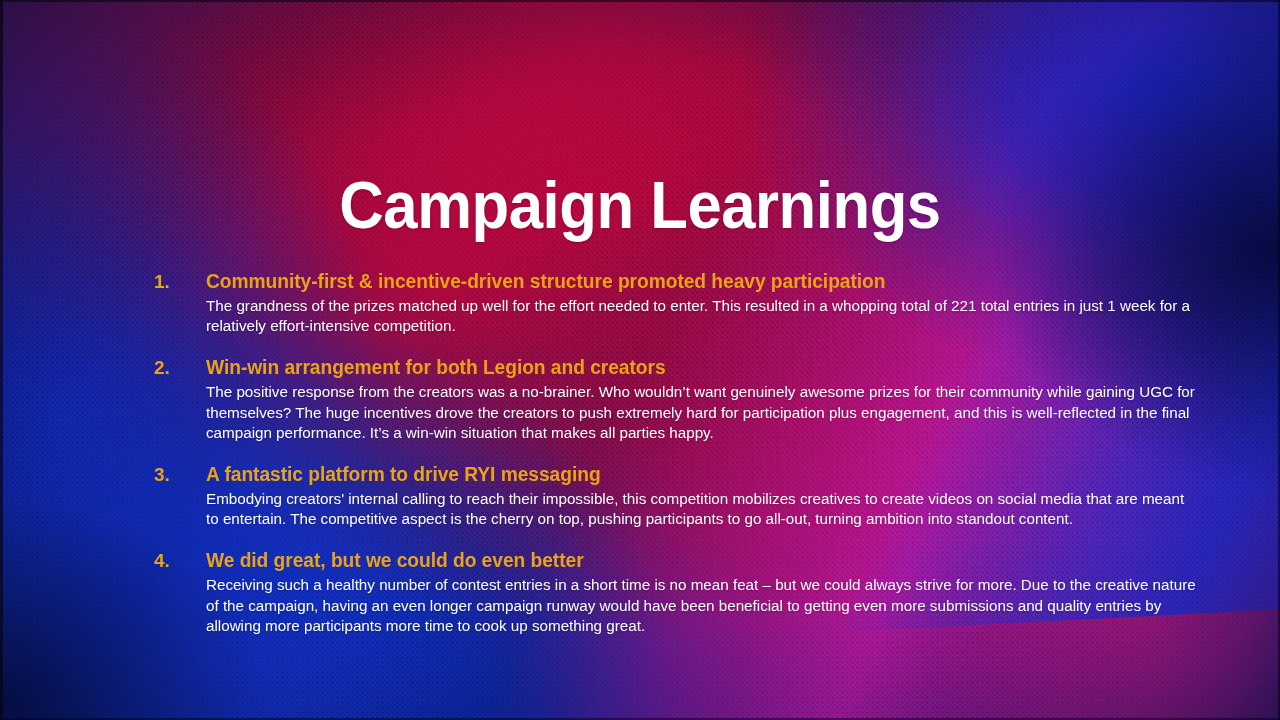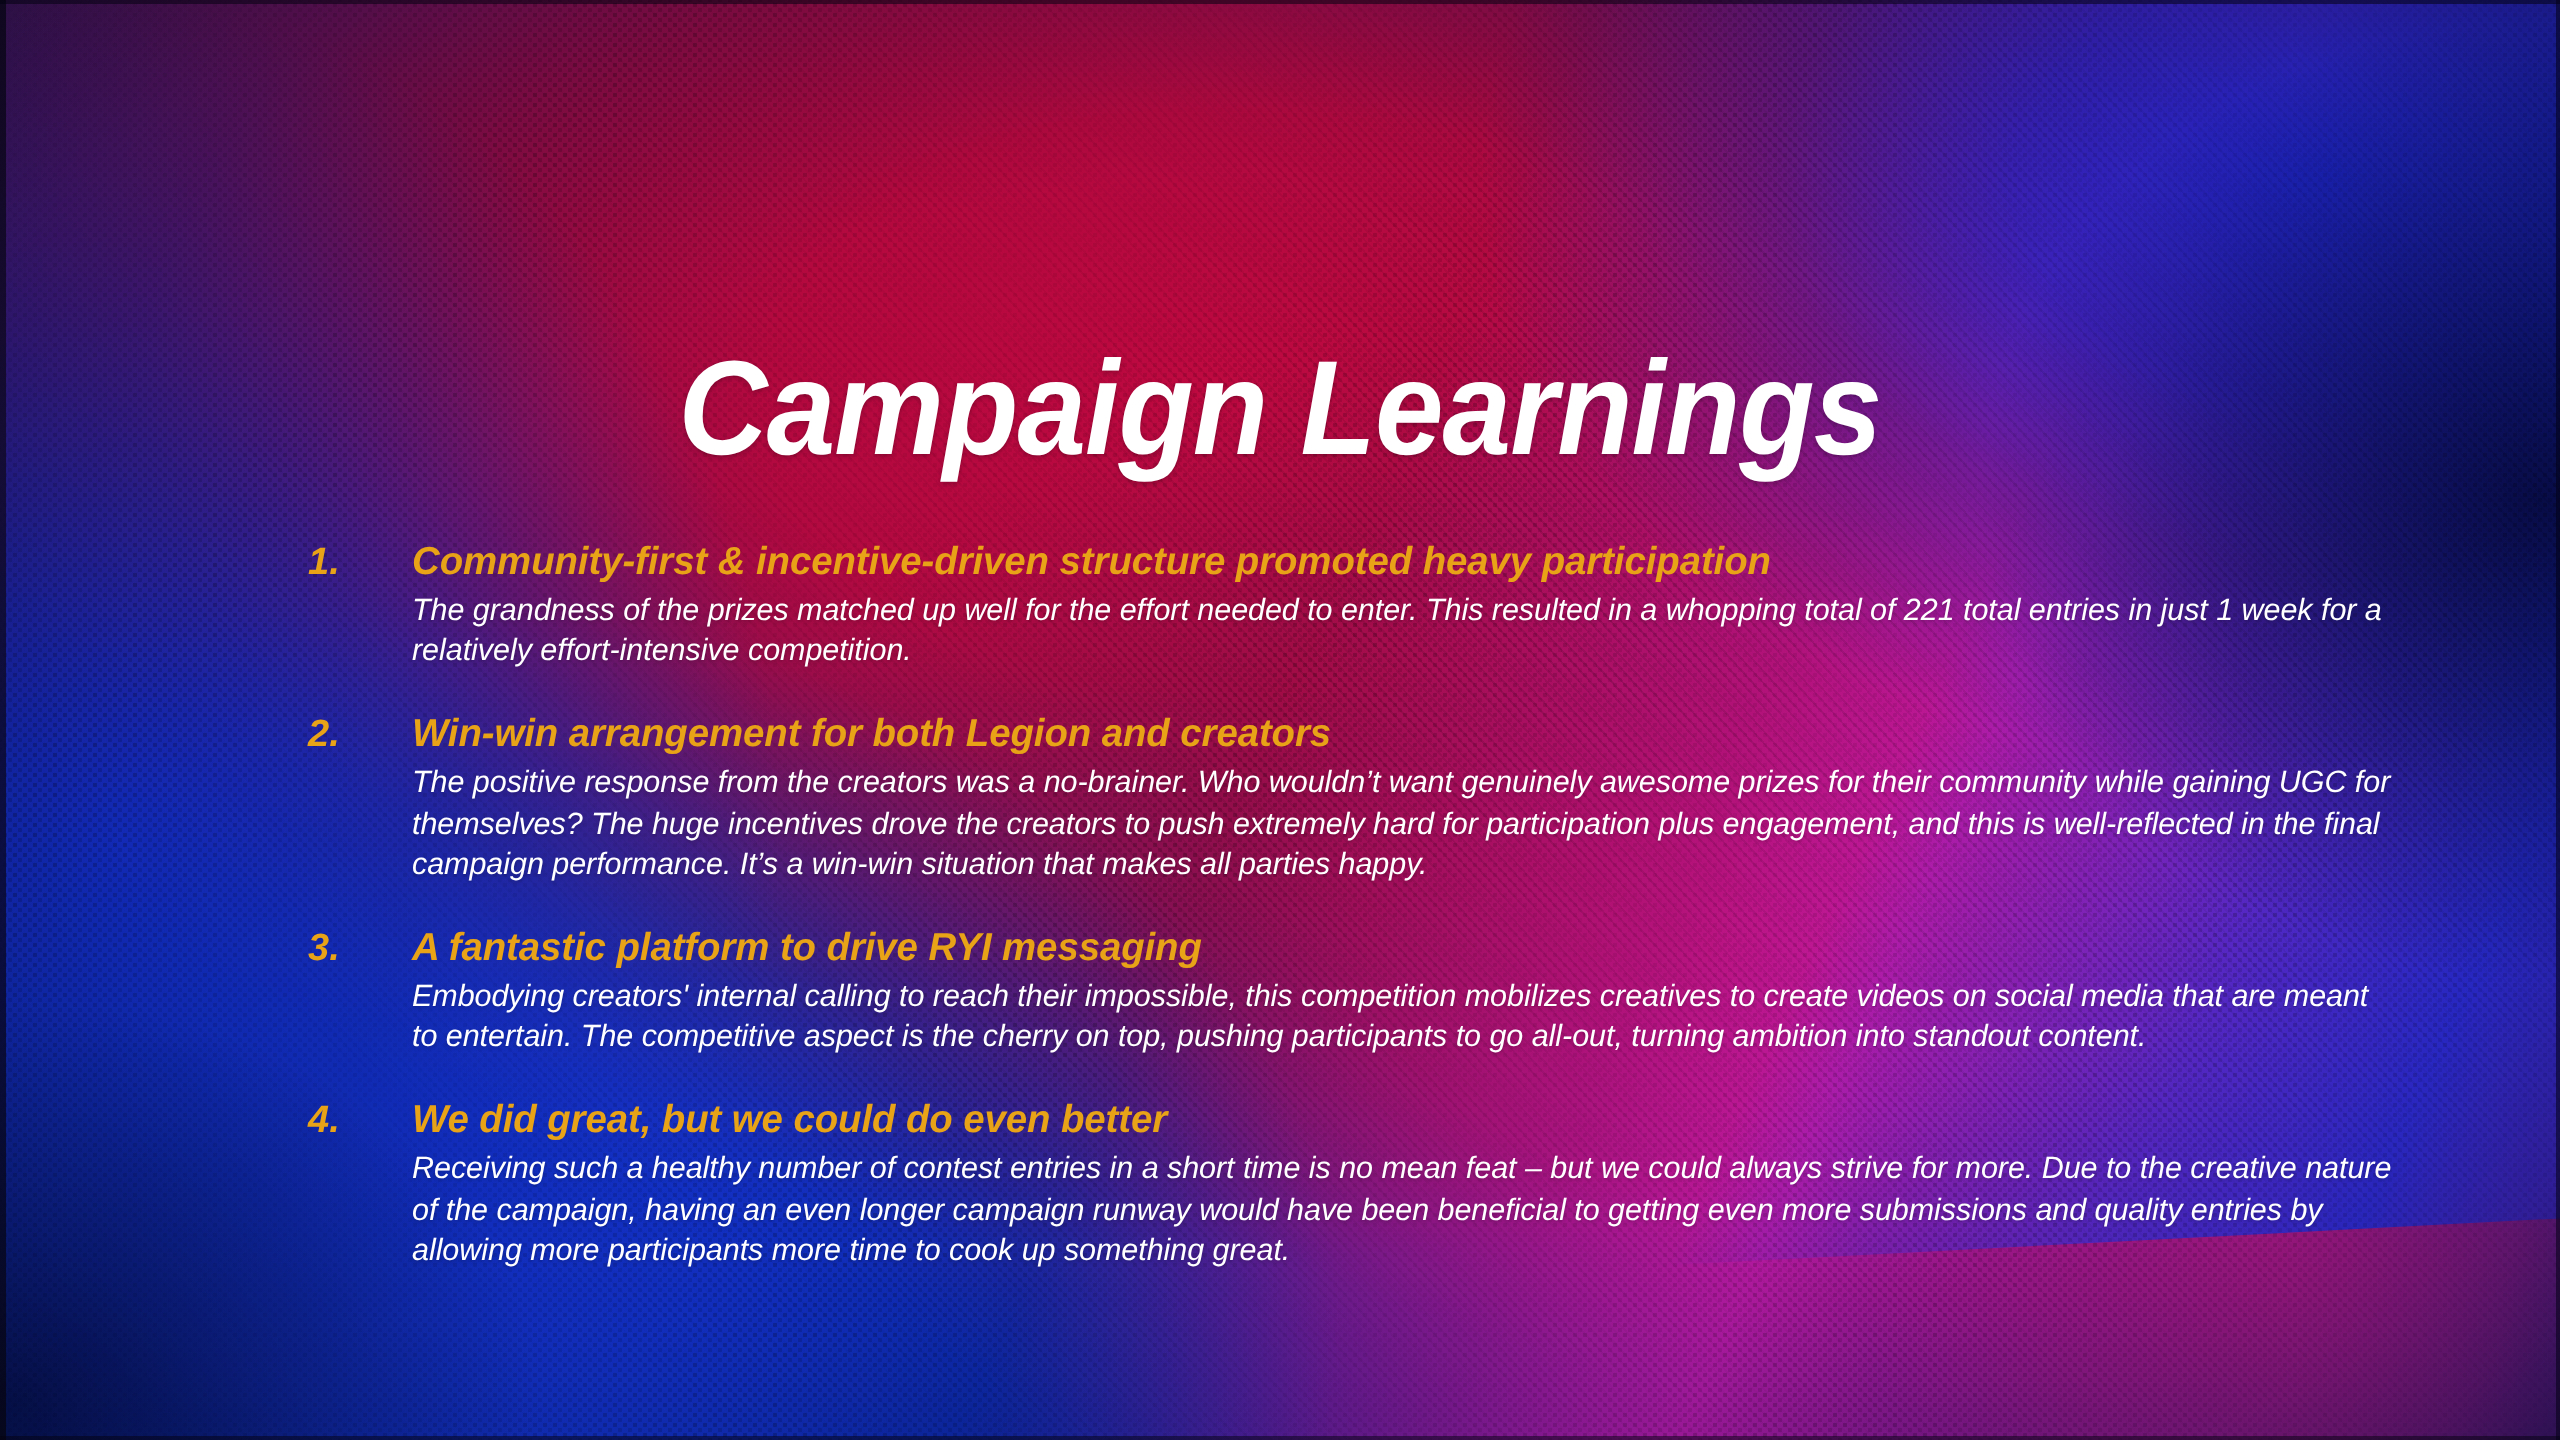--- a/index.html
+++ b/index.html
@@ -222,21 +222,20 @@
     position: absolute;
     top: 0; right: 0;
     width: 2px; height: 720px;
     background: rgba(4,2,20,0.55);
   }
 
   
   #content {
     position: absolute;
     inset: 0;
-    font-style: italic;
   }
 
   .slide-title {
     position: absolute;
     top: 126px;
     left: 0;
     width: 1280px;
     text-align: center;
     color: #ffffff;
     font-family: "Liberation Sans Narrow", "Liberation Sans", sans-serif;

